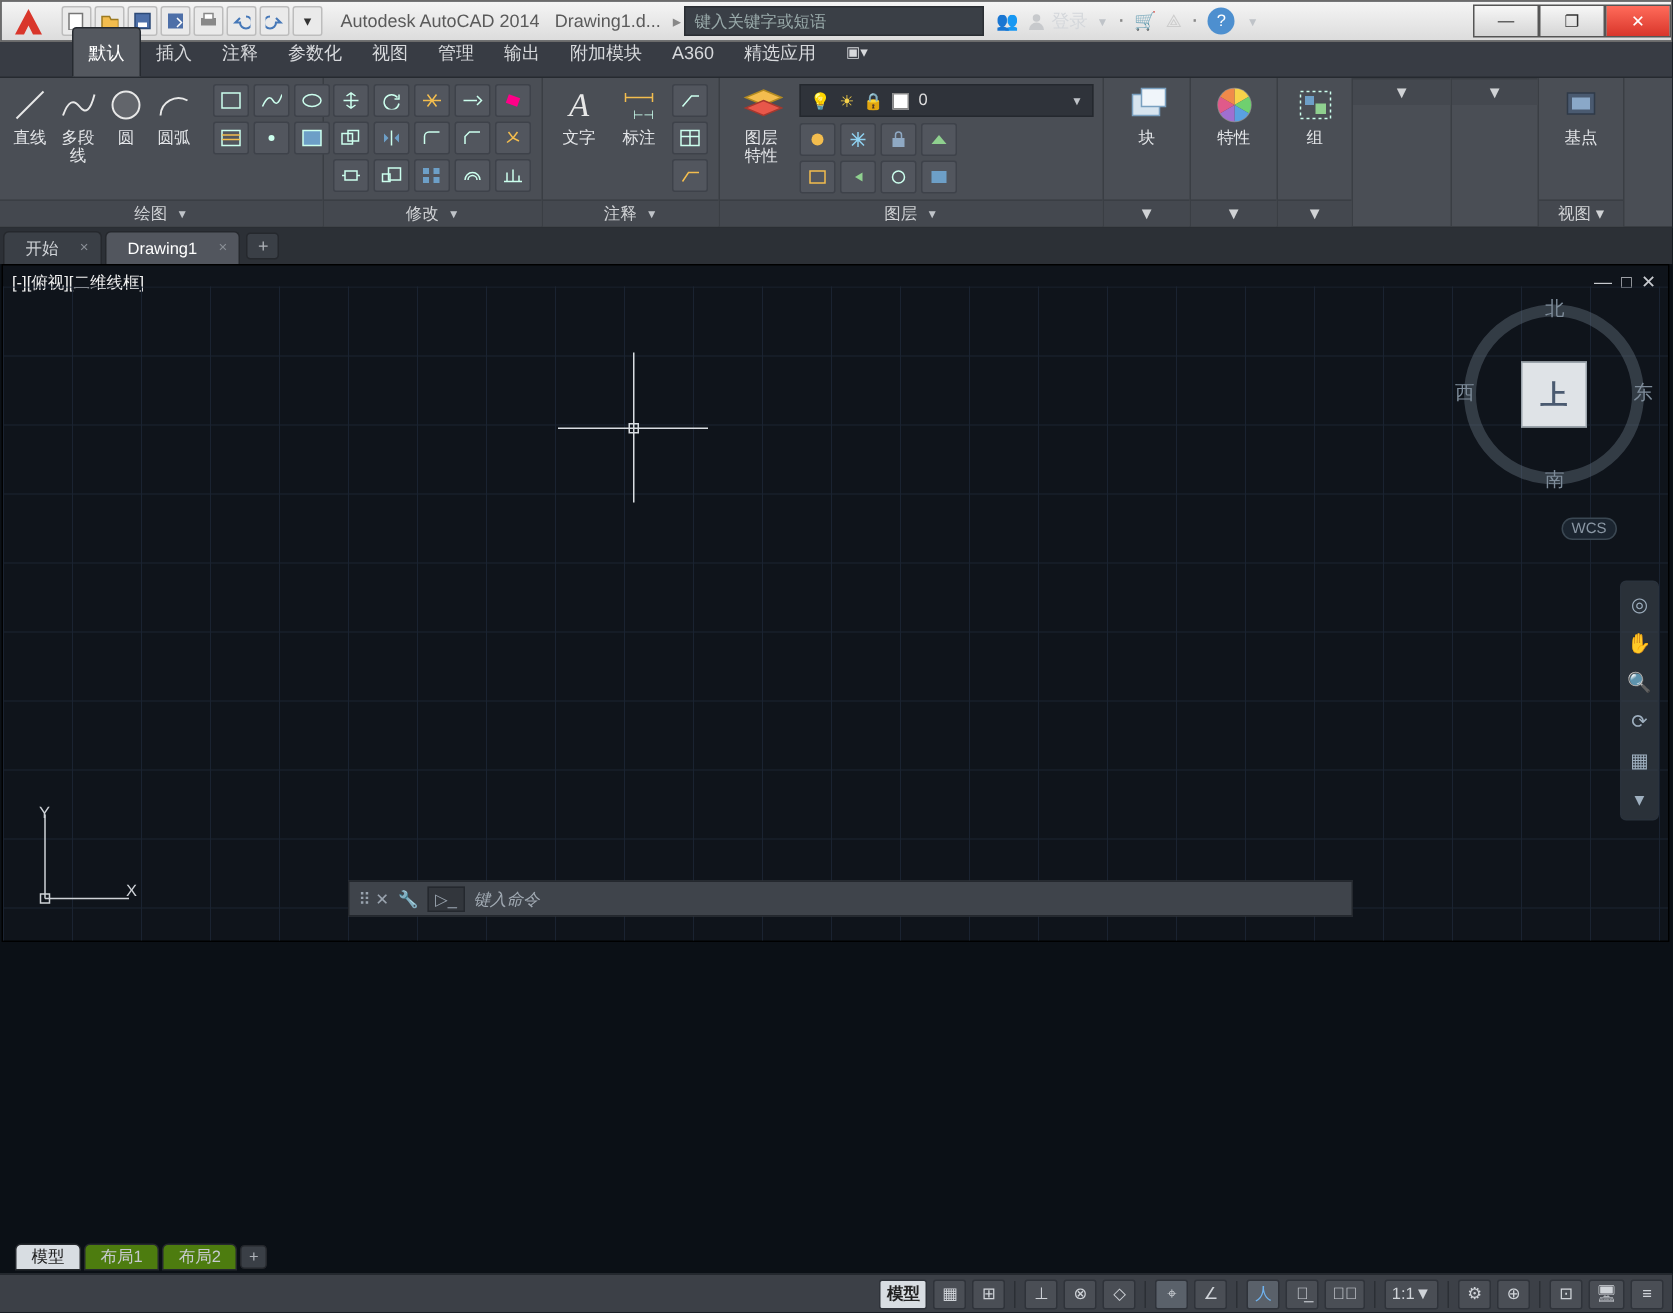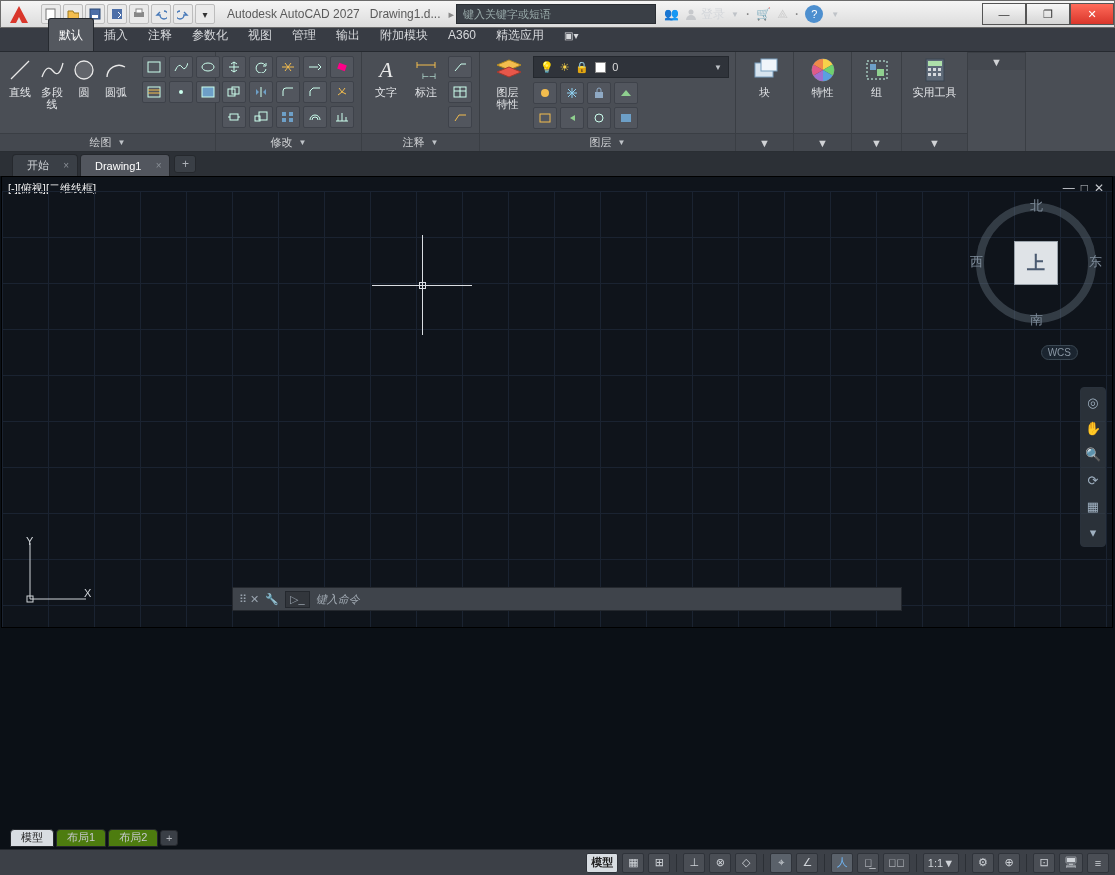--- a/index.html
+++ b/index.html
@@ -35,21 +35,21 @@
   .mini-grid5 { display:grid; grid-template-columns:repeat(5,24px); grid-auto-rows:22px; gap:3px;}
   .mini { width:24px; height:22px; background:#52565e; border:1px solid #3e424a; border-radius:2px; display:flex;align-items:center;justify-content:center;}
   .mini svg, .big-tool svg { display:block;}
   .vsep { width:1px; background:#3a3e44; align-self:stretch; margin:0 2px;}
 
   .layer-combo { width:196px; height:22px; background:#2f333a; border:1px solid #24282e; color:#ddd; font-size:11px; display:flex;align-items:center; padding:0 6px; gap:6px;}
   .layer-combo .bulb { color:#f7d24a;}
   .layer-combo .box { width:11px; height:11px; background:#fff; border:1px solid #888;}
 
   
-  .doc-tabs { height:24px; background:#2c3036; display:flex; align-items:flex-end; padding-left:12px; gap:0;}
+  .doc-tabs { height:24px; background:#2c3036; display:flex; align-items:flex-end; padding-left:2px; gap:0;}
   .doc-tab { height:22px; padding:0 28px 0 14px; font-size:11px; color:#cfd2d6; background:#3a3f46; border:1px solid #25282d; border-bottom:none; border-top-left-radius:4px; border-top-right-radius:4px; display:flex;align-items:center; position:relative; margin-right:2px;}
   .doc-tab.active { background:#52565e; color:#fff;text-align:right;}
   .doc-tab .x { position:absolute; right:8px; font-size:10px; color:#8a8f96;}
   .doc-add { width:22px; height:18px; background:#3a3f46; border:1px solid #25282d; color:#aeb2b8; font-size:12px; display:flex;align-items:center;justify-content:center; border-radius:3px; margin-left:2px; align-self:center;}
 
   
   .canvas-wrap { position:relative; height:452px; background:#0f141b; border:1px solid #000; margin:0 2px 0 1px;}
   .viewport-label { position:absolute; top:4px; left:6px; font-size:11px; color:#f0f0f0;}
   .vp-controls { position:absolute; top:4px; right:8px; display:flex; gap:6px;}
   .vp-controls span { font-size:12px; color:#c7cacf;}
@@ -144,21 +144,21 @@
         </svg>
       </div>
     <div class="btn">
         <svg width="12" height="12">
           <path d="M3 3a4 4 0 1 0 4 4h3l-3-3" fill="none" stroke="#4678b8" stroke-width="1.4"></path>
         </svg>
       </div>
     <div class="btn">▾</div>
   </div>
   <div class="title-text">
-    <span>Autodesk AutoCAD 2027</span>
+    <span>Autodesk AutoCAD 2014</span>
     <span>Drawing1.d...</span>
   </div>
   <div style="display:flex;align-items:center;gap:2px;">
     <span style="color:#888;font-size:11px;">▸</span>
     <div class="search-box">
       <span>键入关键字或短语</span>
     </div>
   </div>
   <div class="title-right">
     <span style="font-size:12px;color:#ccc;">👥</span>
@@ -528,44 +528,41 @@
               <rect x="12" y="10" width="7" height="7" fill="#8fd08f"></rect>
             </svg>
           </div>
         <div class="lbl">组</div>
       </div>
     </div>
     <div class="panel-title">▼</div>
   </div>
 
   <div class="panel" style="width:66px;">
-    <div class="panel-body" style="justify-content:center;">
-      <div class="big-tool" style="width:56px;">
-        <div class="ico">
-            <svg width="26" height="26">
-              <rect x="4" y="2" width="18" height="22" fill="#5e6a78" stroke="#3a4450"></rect>
-              <rect x="6" y="4" width="14" height="5" fill="#aee0aa"></rect>
-              <rect x="6" y="11" width="3" height="3" fill="#d4d8dc"></rect>
-              <rect x="11" y="11" width="3" height="3" fill="#d4d8dc"></rect>
-              <rect x="16" y="11" width="3" height="3" fill="#d4d8dc"></rect>
-              <rect x="6" y="16" width="3" height="3" fill="#d4d8dc"></rect>
-              <rect x="11" y="16" width="3" height="3" fill="#d4d8dc"></rect>
-              <rect x="16" y="16" width="3" height="3" fill="#d4d8dc"></rect>
-            </svg>
-          </div>
-        <div class="lbl">实用工具</div>
-      </div>
-    </div>
     <div class="panel-title">▼</div>
   </div>
 
   <div class="panel" style="width:58px;">
     <div class="panel-title">▼</div>
   </div>
 
+  <div class="panel" style="flex:0 0 54px;">
+    <div class="panel-body" style="justify-content:center;">
+      <div class="big-tool" style="width:44px;">
+        <div class="ico">
+            <svg width="24" height="22">
+              <rect x="3" y="3" width="18" height="14" fill="#4a5a70" stroke="#2f3a48"></rect>
+              <rect x="6" y="6" width="12" height="8" fill="#8aa8c8"></rect>
+            </svg>
+          </div>
+        <div class="lbl">基点</div>
+      </div>
+    </div>
+    <div class="panel-title">视图 ▾</div>
+  </div>
 </div>
 
 <div class="doc-tabs">
   <div class="doc-tab">
       <span>开始</span>
       <span class="x">×</span>
     </div>
   <div class="doc-tab active">
       <span>Drawing1</span>
       <span class="x">×</span>

